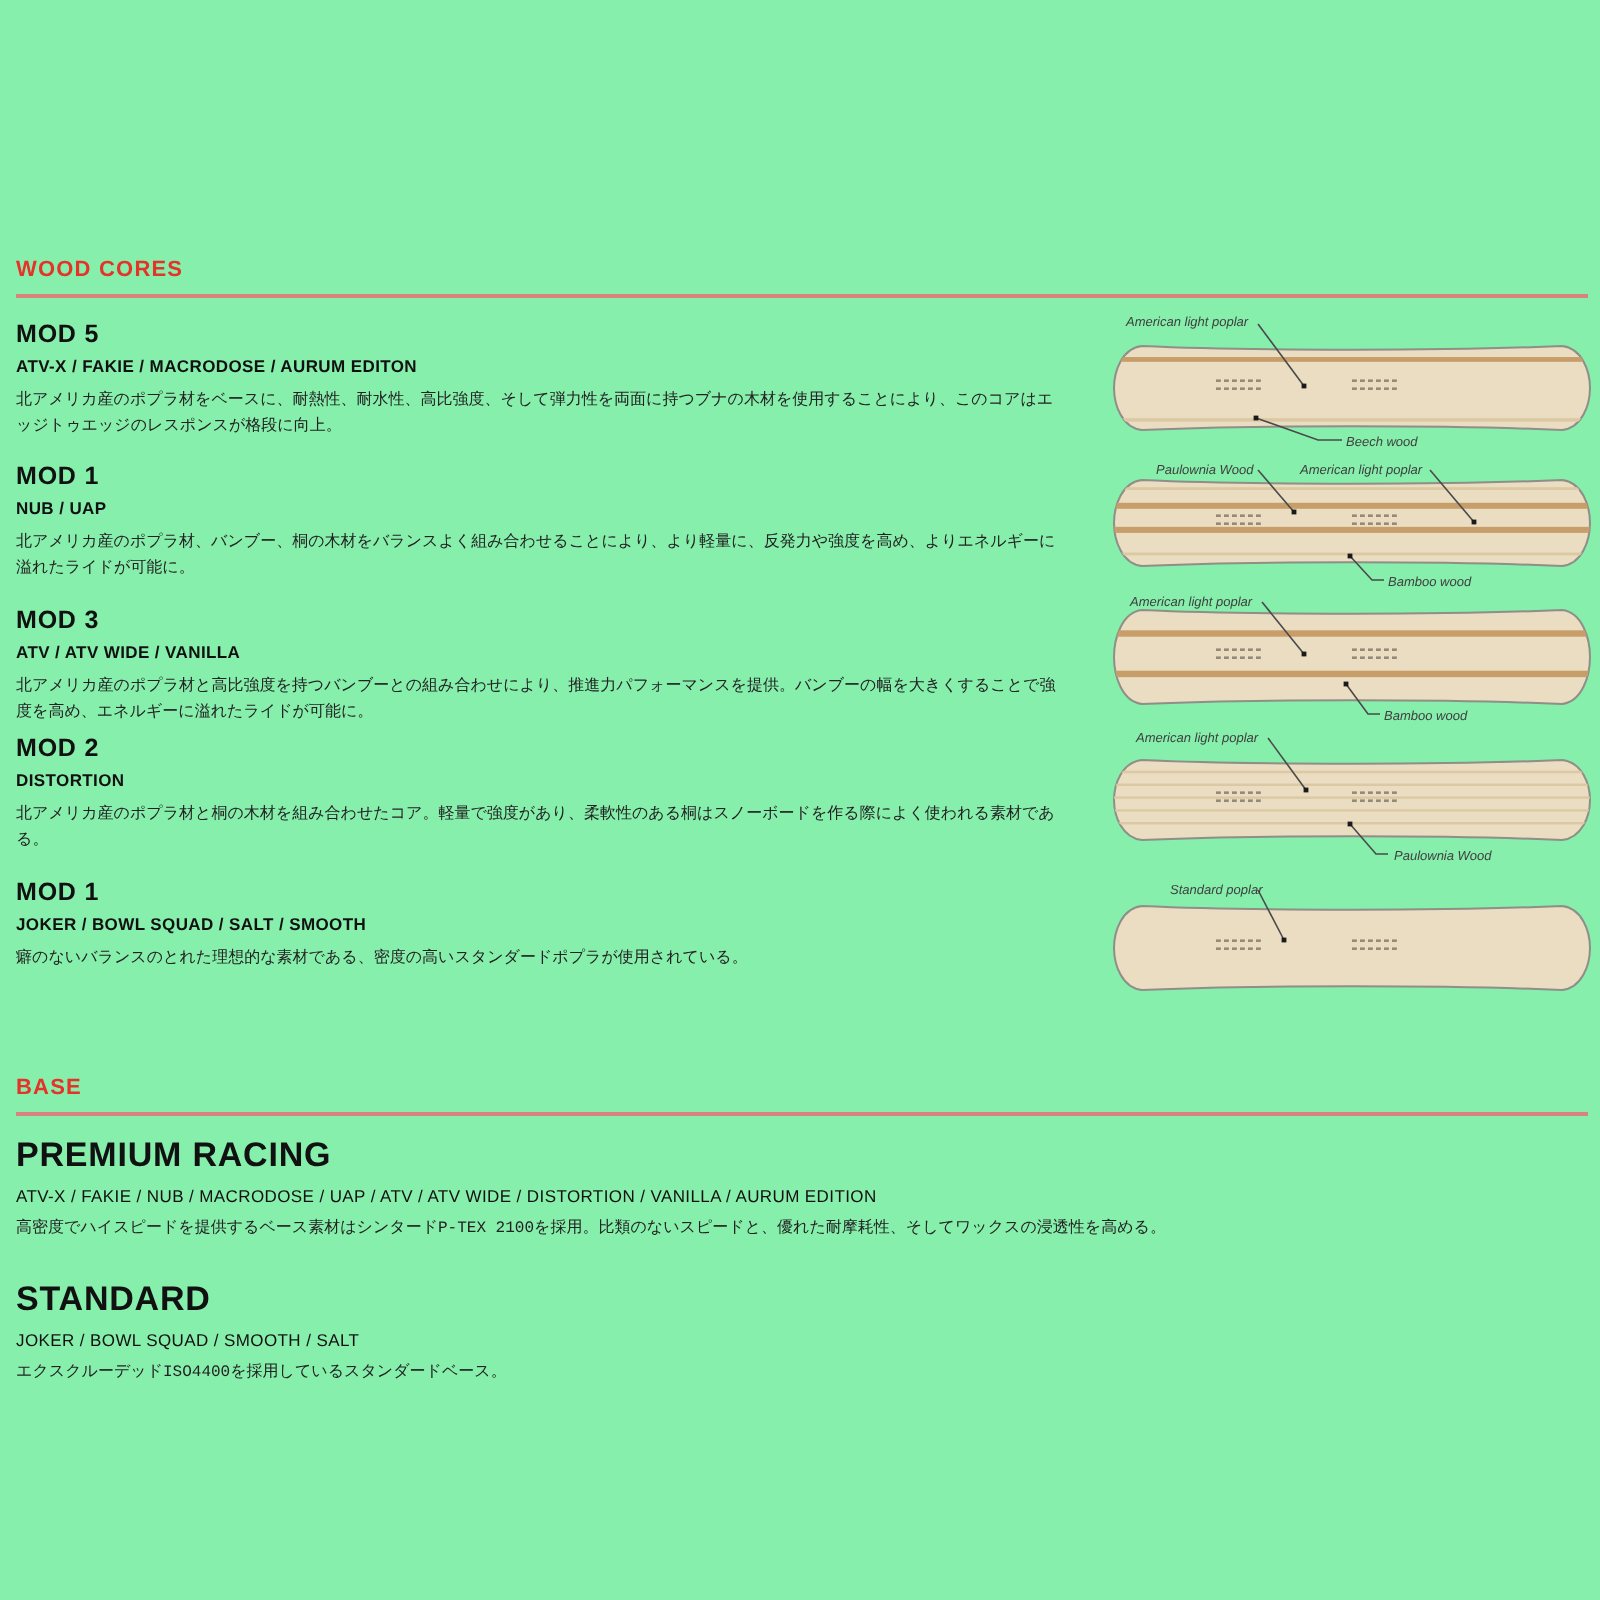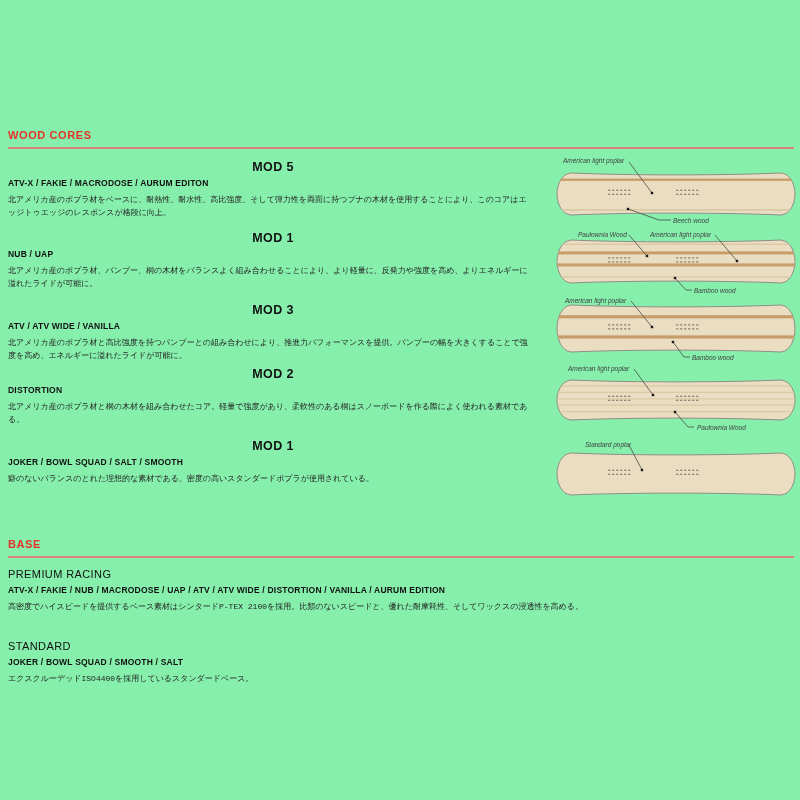--- a/index.html
+++ b/index.html
@@ -2,27 +2,27 @@
 <html><head>
 <meta charset="utf-8">
 <style>
   html,body{margin:0;padding:0;background:#ffffff;}
   #page{position:relative;width:800px;height:800px;background:#86efac;overflow:hidden;
         font-family:"Liberation Sans",sans-serif;}
   .section-title{position:absolute;left:8px;font-weight:bold;font-size:11px;
         letter-spacing:.6px;color:#E6332A;}
   .rule{position:absolute;left:8px;width:786px;height:2px;background:#D8837B;}
   .mod-block{position:absolute;left:8px;width:530px;}
-  .mod-name{font-weight:bold;font-size:12.5px;letter-spacing:.4px;color:#111;text-align:center;}
+  .mod-name{font-weight:bold;font-size:12.5px;letter-spacing:.4px;color:#111;}
   .mod-models{font-weight:bold;font-size:8.5px;letter-spacing:.2px;color:#111;margin-top:4px;}
   .mod-desc{font-size:8px;line-height:13px;color:#222;margin-top:5px;width:524px;}
   .m0{top:160px}.m1{top:231px}.m2{top:303px}.m3{top:367px}.m4{top:439px}
   .variant-block{position:absolute;left:8px;width:780px;}
-  .variant-name{font-weight:normal;font-size:11px;letter-spacing:.4px;color:#111;}
-  .variant-models{font-weight:bold;font-size:8.5px;letter-spacing:.2px;color:#111;margin-top:5px;}
+  .variant-name{font-weight:bold;font-size:17px;letter-spacing:.4px;color:#111;}
+  .variant-models{font-weight:normal;font-size:8.5px;letter-spacing:.2px;color:#111;margin-top:5px;}
   .variant-desc{font-size:8px;line-height:13px;color:#222;margin-top:5px;width:700px;font-family:Liberation Mono, monospace;}
   .b0{top:568px}.b1{top:640px}
   #board-diagrams{position:absolute;left:545px;top:152px;width:255px;height:360px;}
 </style>
 </head>
 <body>
 
 <div id="page">
 
   <div class="section-title" id="wood-title" style="top:129px">WOOD CORES</div>

